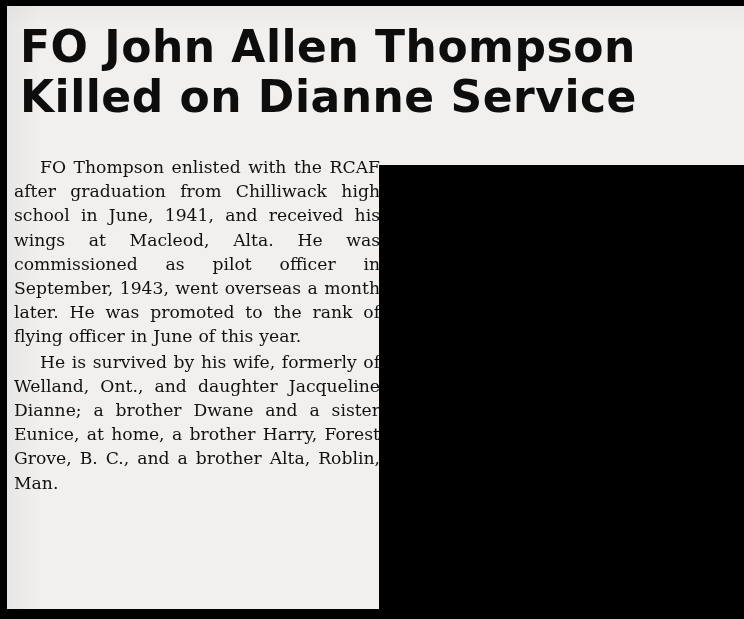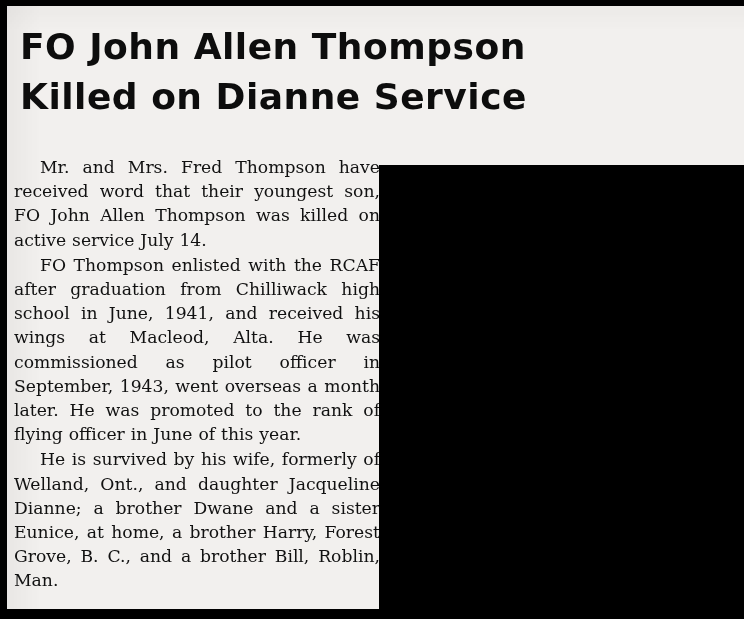--- a/index.html
+++ b/index.html
@@ -57,21 +57,21 @@
     background: #000000;
   }
 
   .headline {
     position: absolute;
     left: 20px;
     top: 22px;
     width: 700px;
     font-family: "DejaVu Sans", sans-serif;
     font-weight: bold;
-    font-size: 36px;
+    font-size: 44px;
     line-height: 50px;
     letter-spacing: 0.5px;
     color: #0d0d0d;
   }
   .headline .line {
     display: block;
     white-space: nowrap;
   }
 
   .body-col {
@@ -113,23 +113,22 @@
 <div id="page">
 
   <div id="clipping"></div>
 
   <div class="headline">
     <span class="line">FO John Allen Thompson</span>
     <span class="line">Killed on Dianne Service</span>
   </div>
 
   <div class="body-col">
-    <p class="para">Mr. and Mrs. Fred Thompson have received word that their youngest son, FO John Allen Thompson was killed on active service July 14.</p>
     <p class="para">FO Thompson enlisted with the RCAF after graduation from Chilliwack high school in June, 1941, and received his wings at Macleod, Alta. He was commissioned as pilot officer in September, 1943, went overseas a month later. He was promoted to the rank of flying officer in June of this year.</p>
-    <p class="para">He is survived by his wife, formerly of Welland, Ont., and daughter Jacqueline Dianne; a brother Dwane and a sister Eunice, at home, a brother Harry, Forest Grove, B. C., and a brother Bill, Roblin, Man.</p>
+    <p class="para">He is survived by his wife, formerly of Welland, Ont., and daughter Jacqueline Dianne; a brother Dwane and a sister Eunice, at home, a brother Harry, Forest Grove, B. C., and a brother Alta, Roblin, Man.</p>
   </div>
 
   <div id="grain"></div>
 
   <div id="mask-right"></div>
   <div id="mask-bottom"></div>
   <div id="mask-left"></div>
   <div id="mask-top"></div>
 
 </div>

